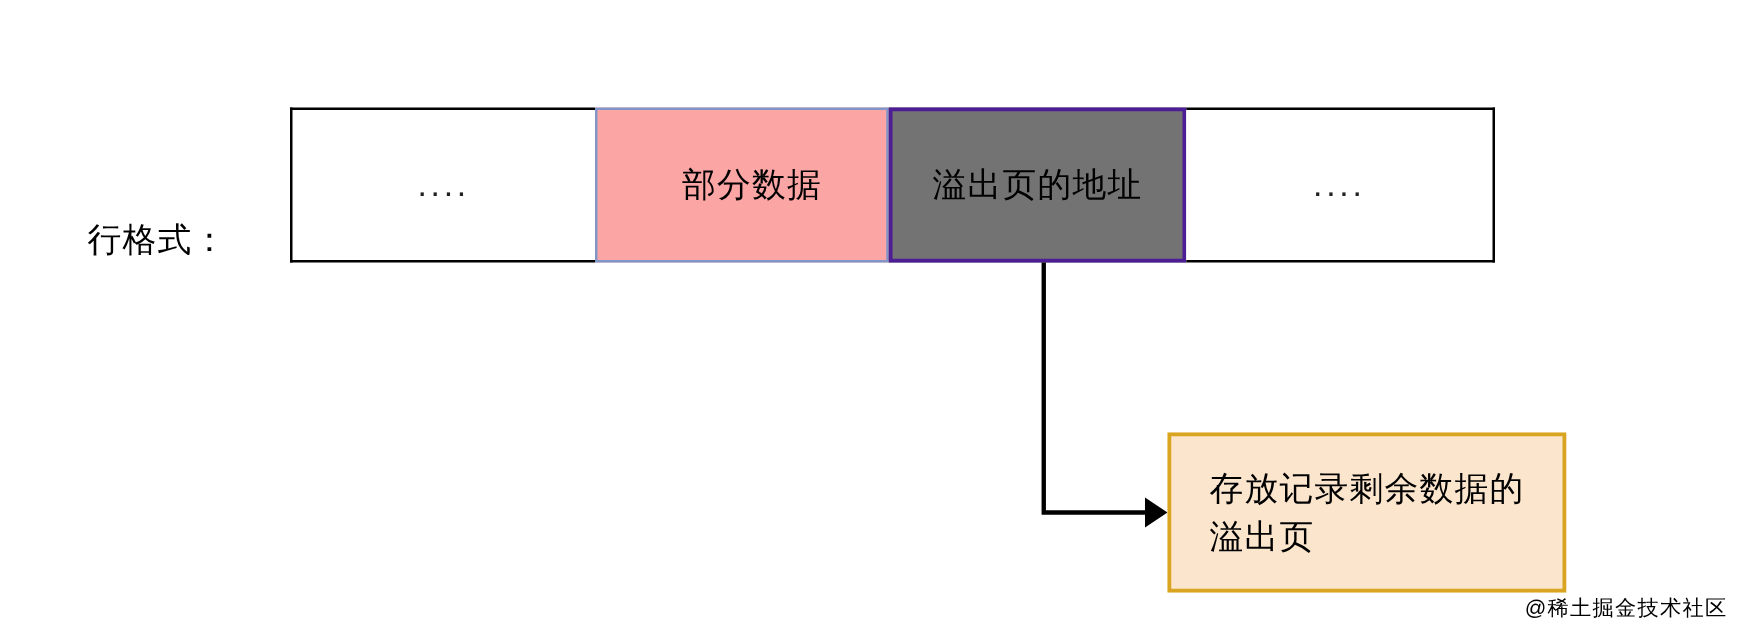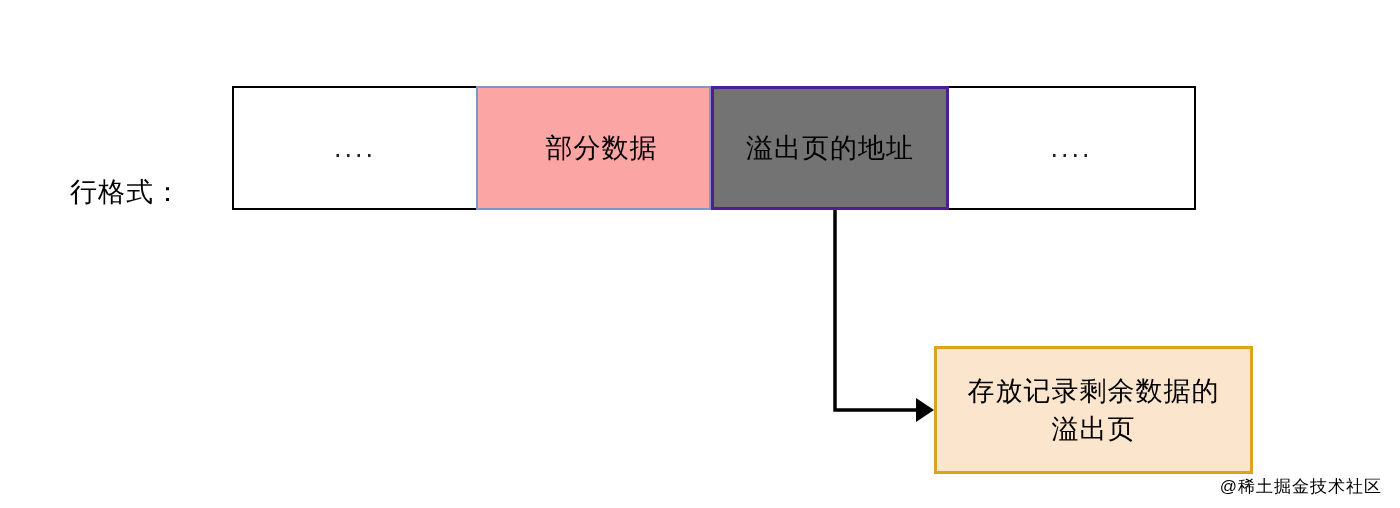--- a/index.html
+++ b/index.html
@@ -90,21 +90,20 @@
     left: 934px;
     top: 346px;
     width: 319px;
     height: 128px;
     box-sizing: border-box;
     background: #fce5cd;
     border: 3px solid #d9a520;
     display: flex;
     align-items: center;
     justify-content: center;
-    text-align: center;
     font-size: 27px;
     line-height: 38px;
     letter-spacing: 1px;
     color: #000000;
     padding: 0 14px;
   }
 
   
   .watermark {
     position: absolute;

